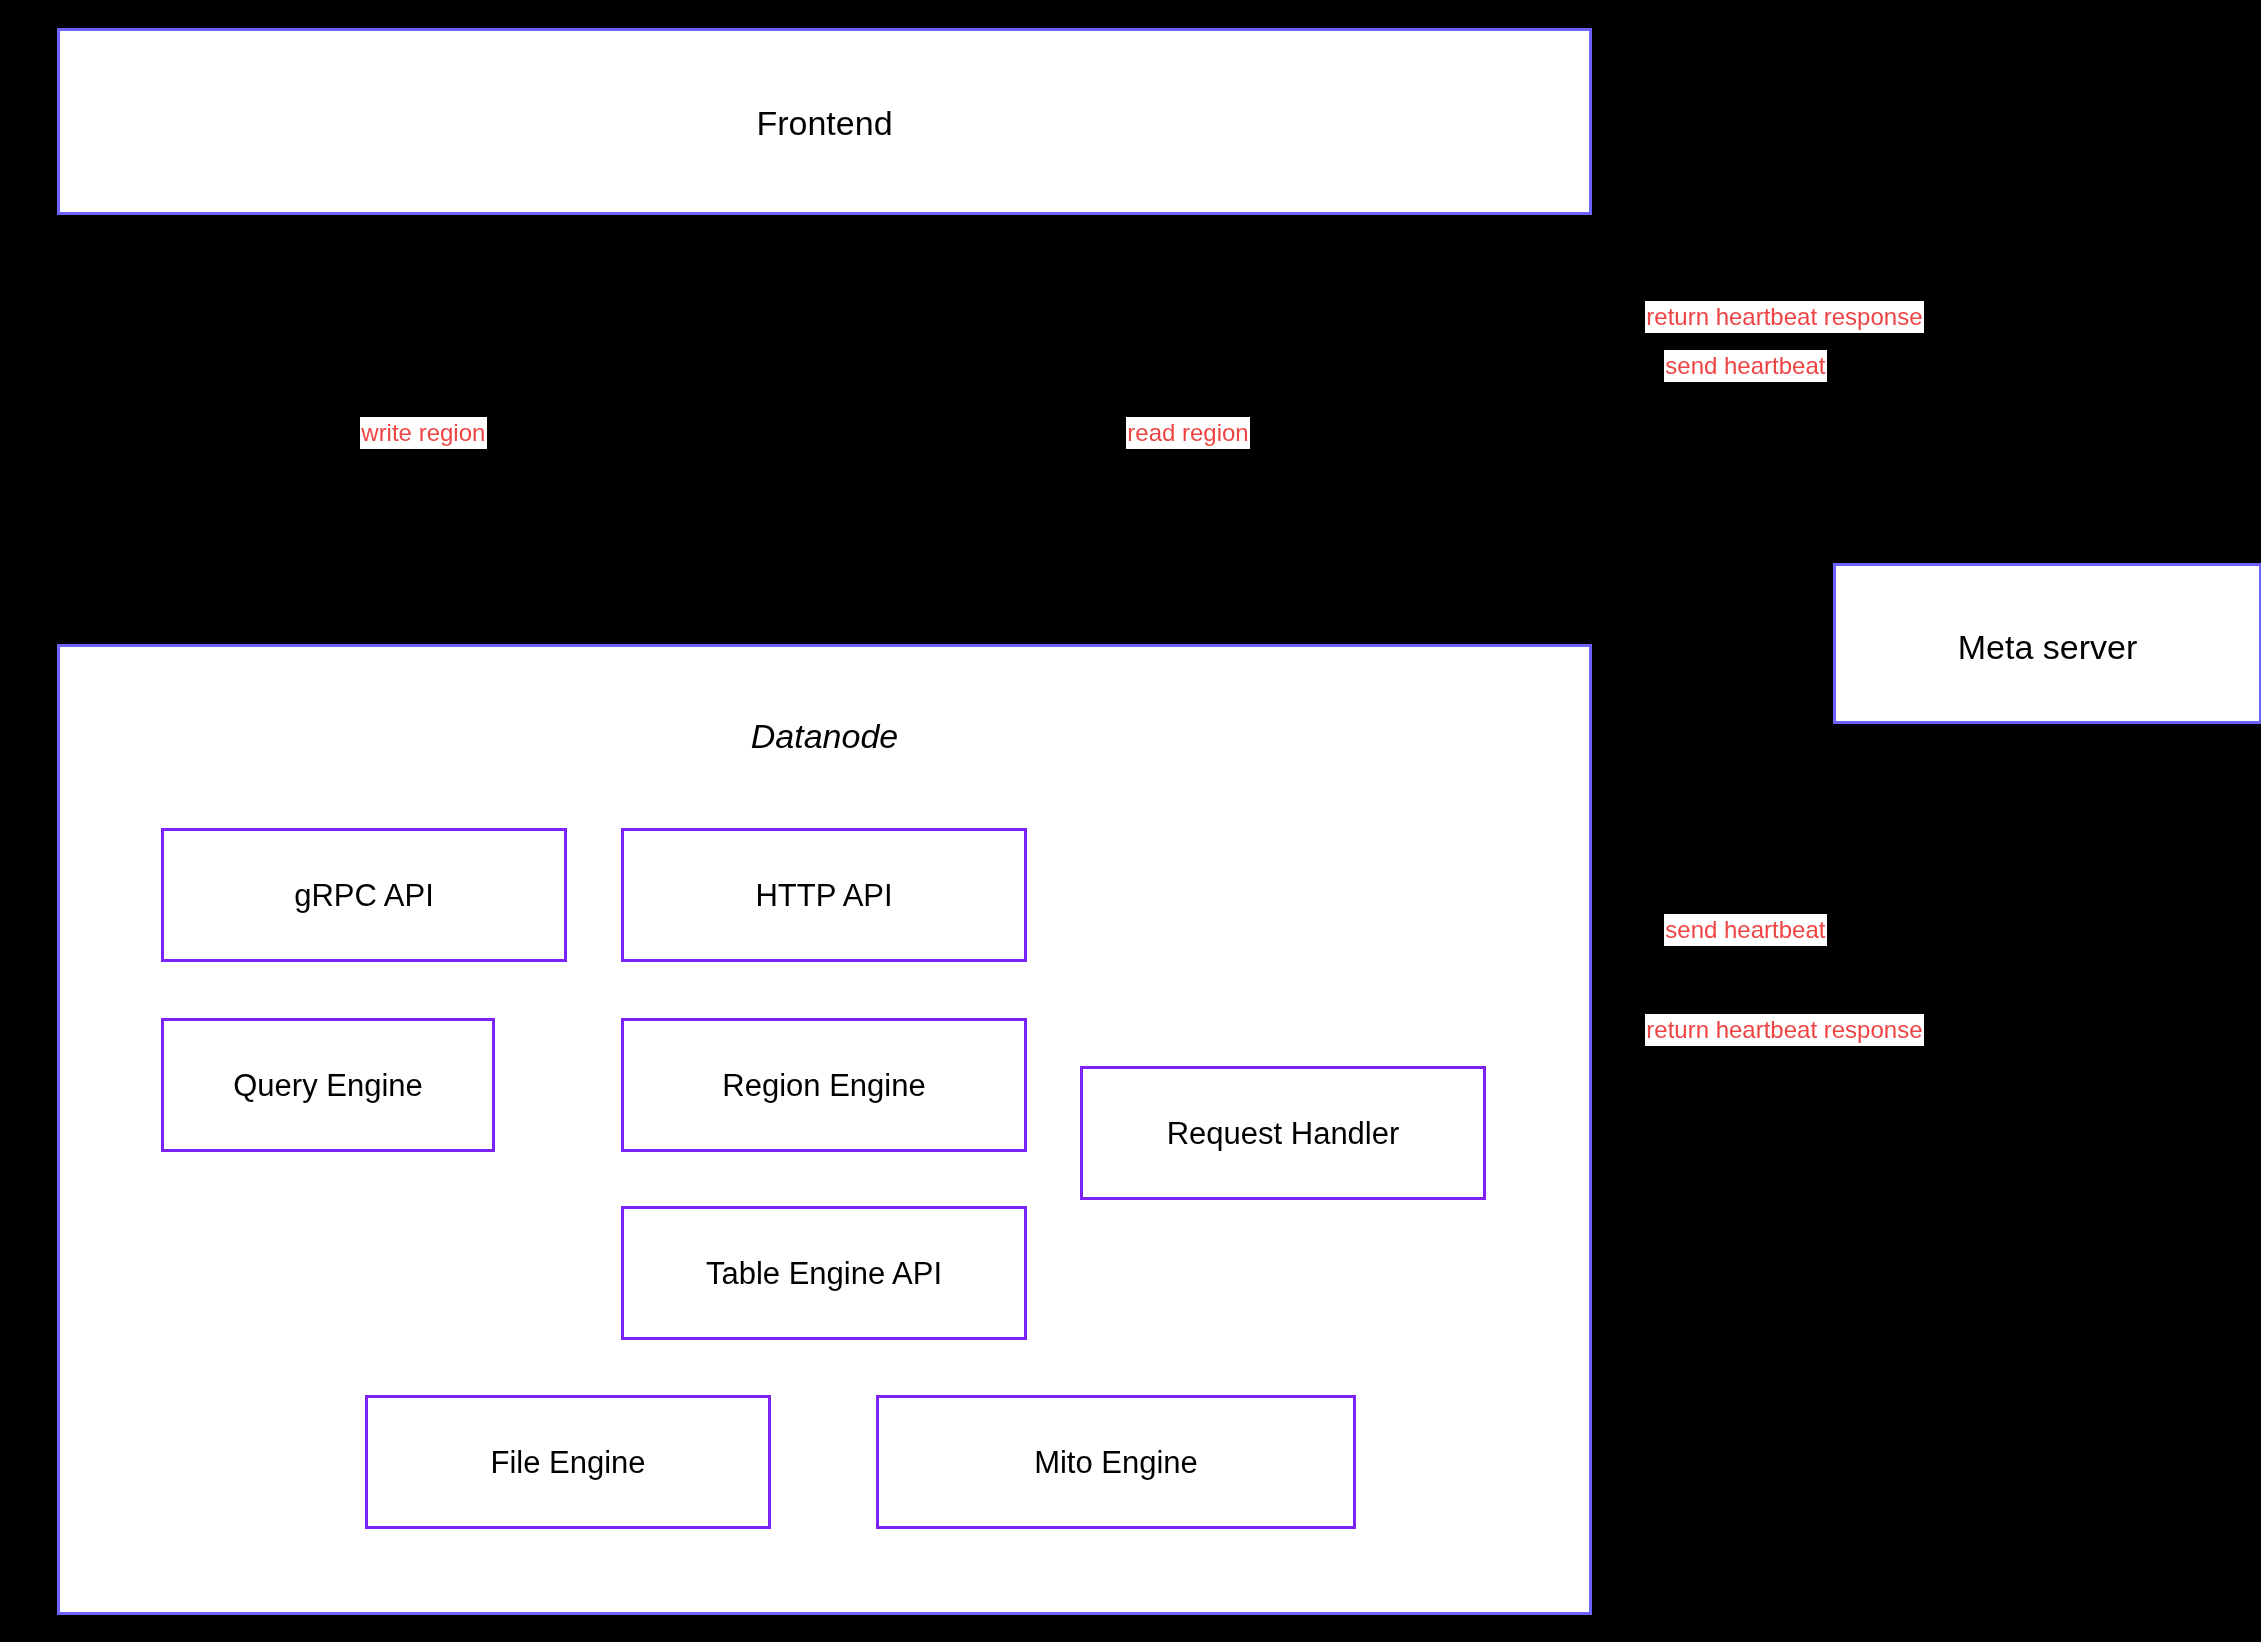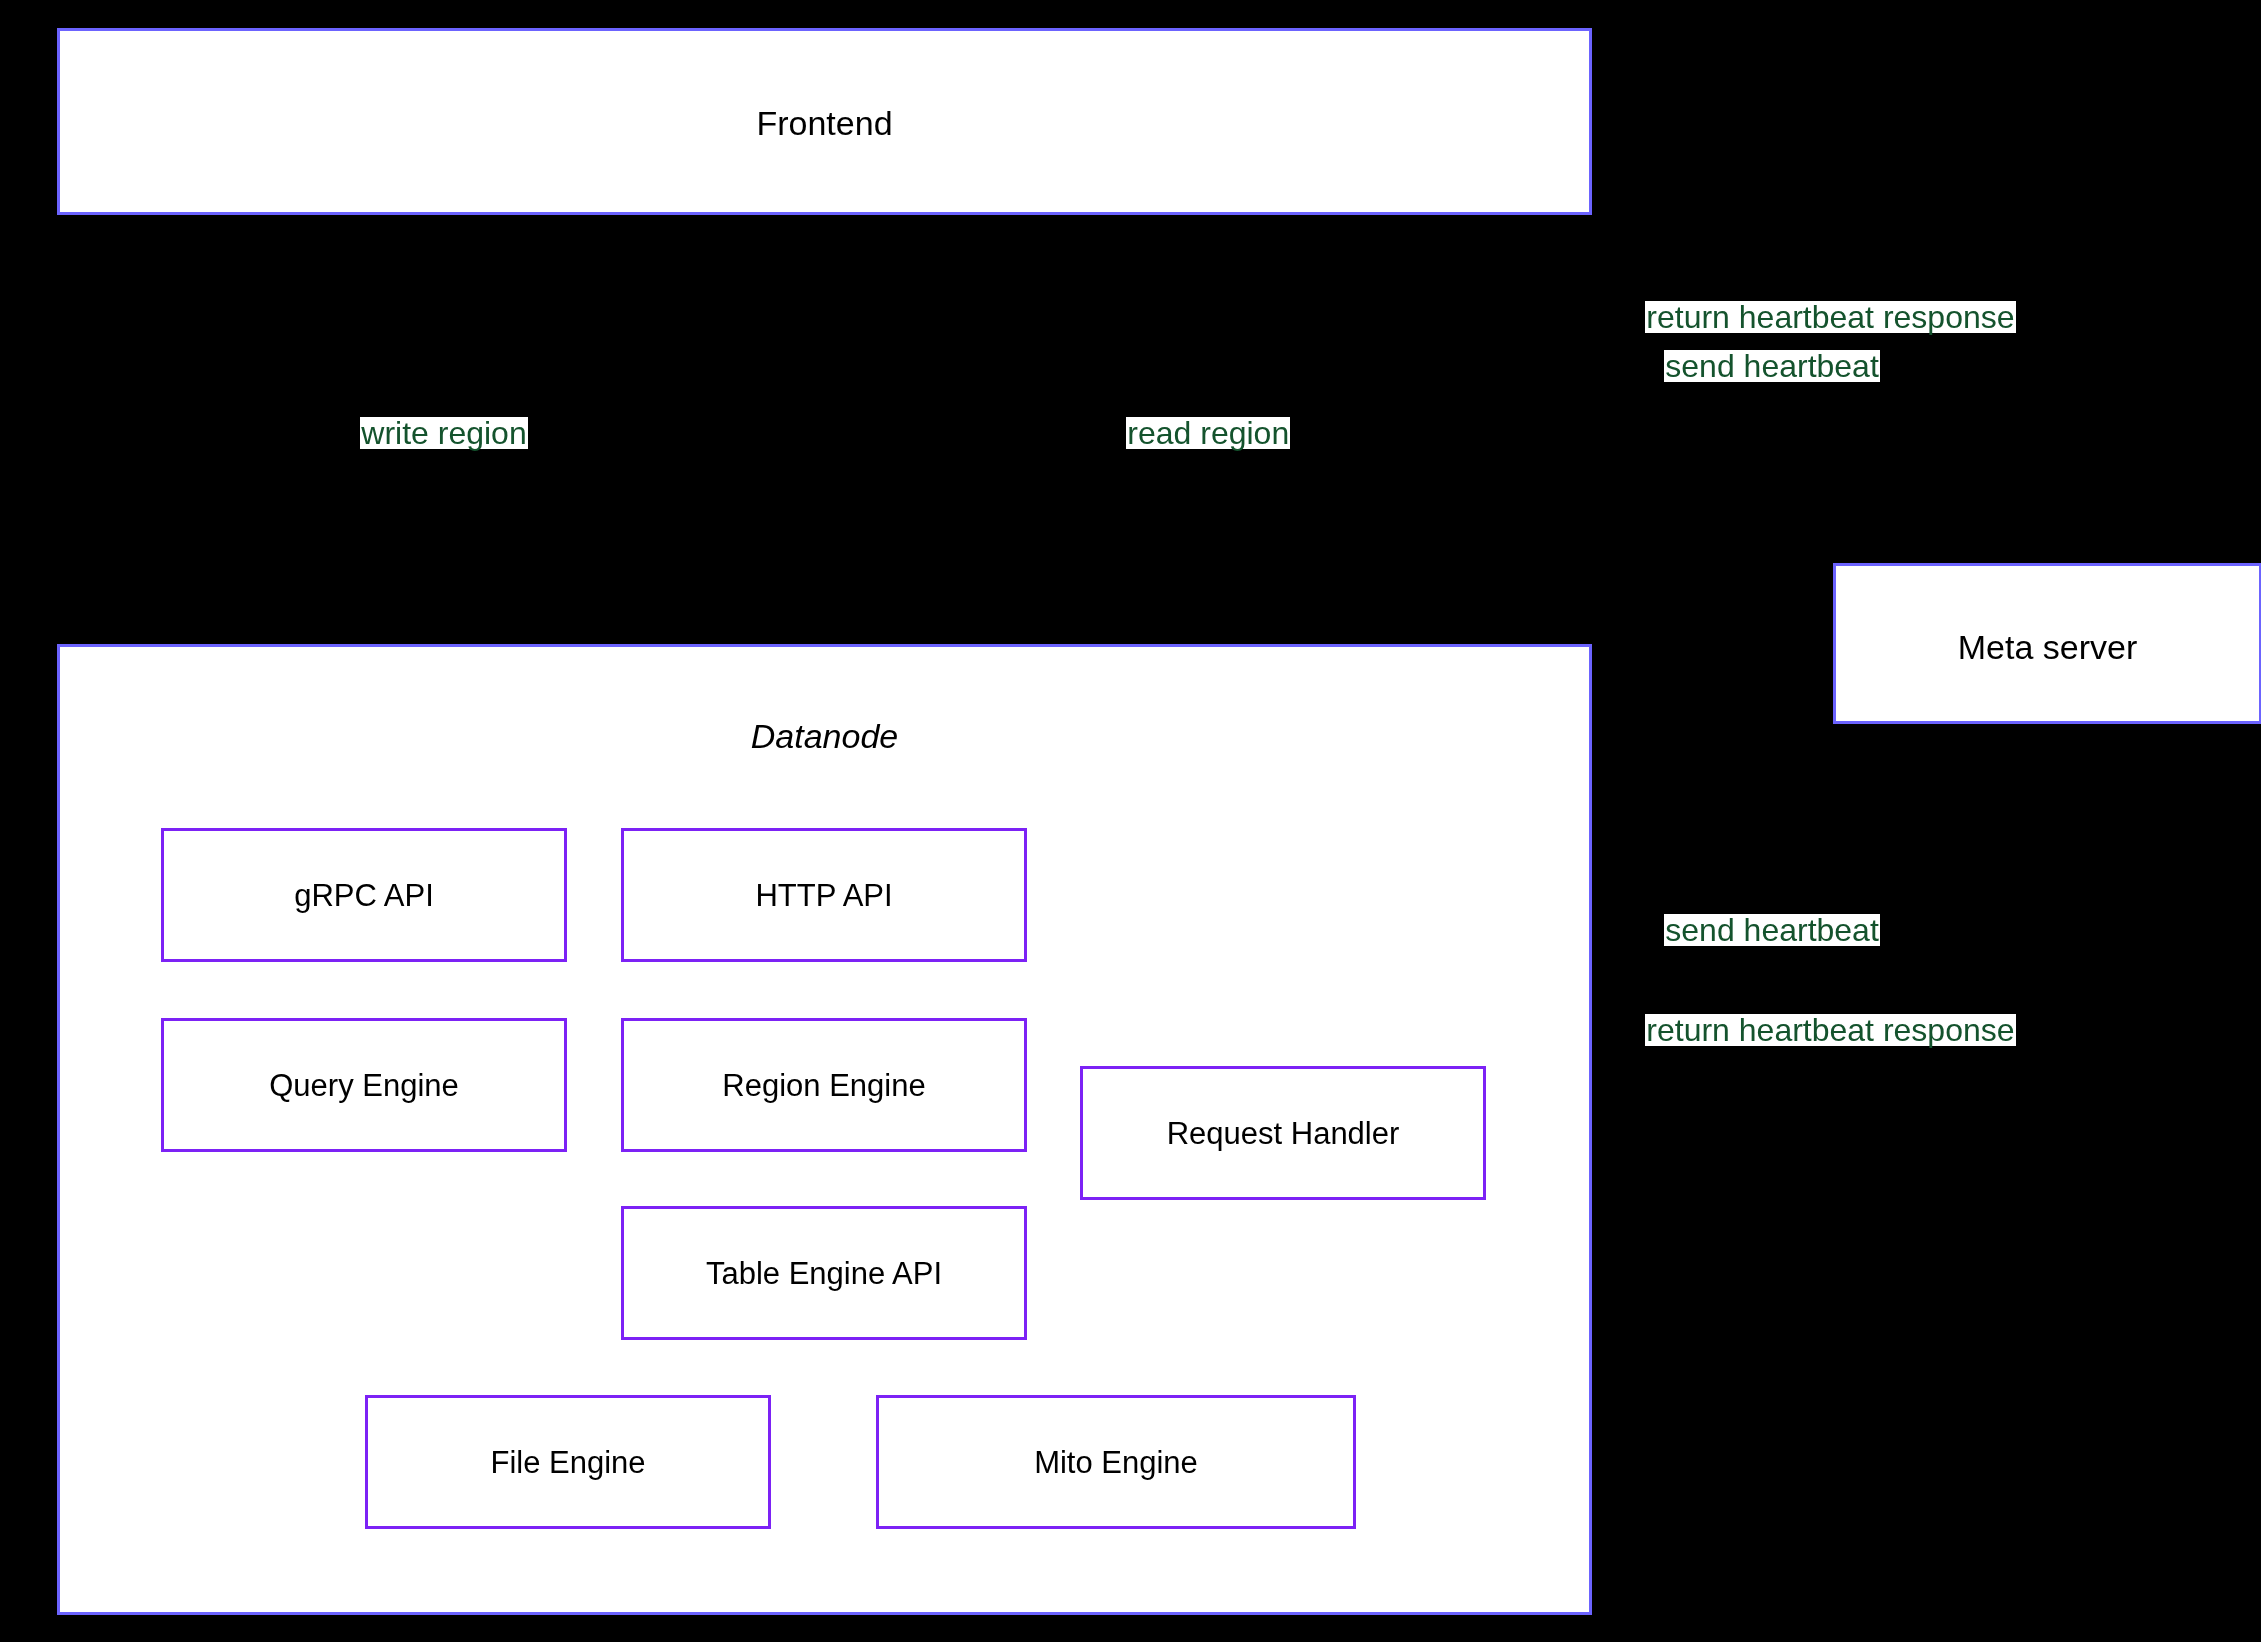--- a/index.html
+++ b/index.html
@@ -29,22 +29,22 @@
     box-sizing:border-box;
     display:flex;align-items:center;justify-content:center;
   }
   .inner-label{
     color:#000000;font-size:31px;line-height:35px;
     white-space:nowrap;text-align:center;
   }
 
   
   .edge-label{
-    position:absolute;background:#FFFFFF;color:#14532d;
-    font-size:32px;line-height:32px;
+    position:absolute;background:#FFFFFF;color:#ef4444;
+    font-size:24px;line-height:32px;
     white-space:nowrap;padding:0 1.3px;
   }
 
   
   #wires{position:absolute;left:0;top:0;width:2261px;height:1643px;
          pointer-events:none;overflow:visible;}
 </style>
 </head>
 <body>
 
@@ -86,21 +86,21 @@
 
   <div class="inner-box" style="left:592px;top:828px;width:406px;height:134px;">
     <span class="inner-label">HTTP API</span>
   </div>
 
   <div class="inner-box" style="left:132px;top:828px;width:406px;height:134px;">
     <span class="inner-label">gRPC API</span>
   </div>
 
 
-  <div class="inner-box" style="left:132px;top:1018px;width:406px;height:134px;">
+  <div class="inner-box" style="left:132px;top:1018px;width:334px;height:134px;">
     <span class="inner-label">Query Engine</span>
   </div>
 
   <div class="inner-box" style="left:592px;top:1018px;width:406px;height:134px;">
     <span class="inner-label">Region Engine</span>
   </div>
 
   <div class="inner-box" style="left:1051px;top:1066px;width:406px;height:134px;">
     <span class="inner-label">Request Handler</span>
   </div>

